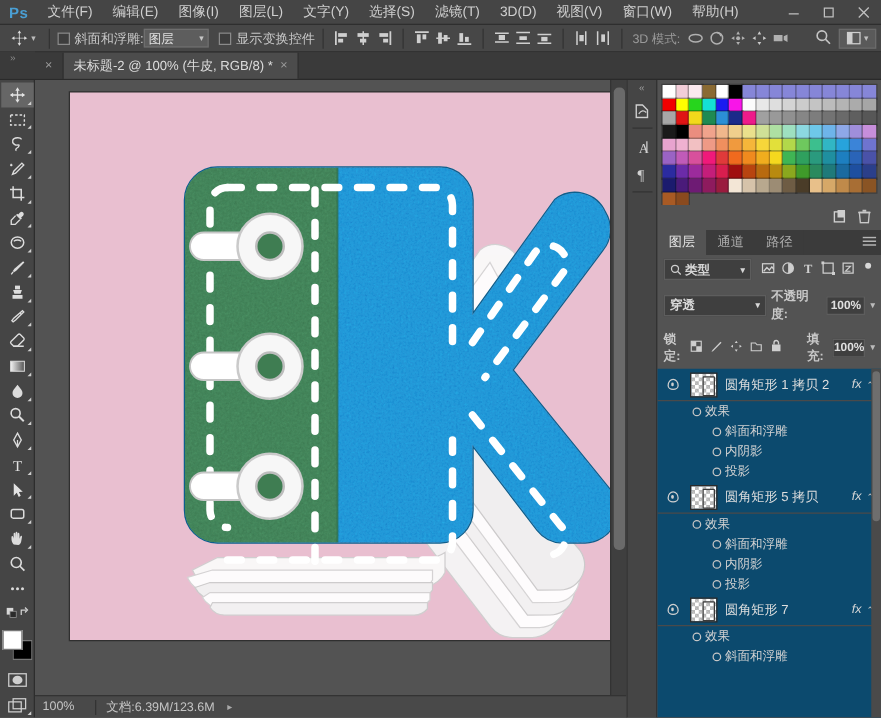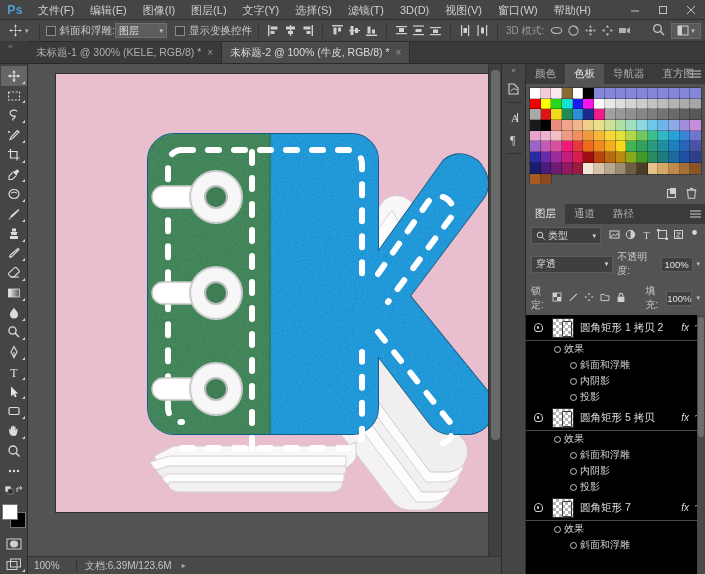--- a/index.html
+++ b/index.html
@@ -140,41 +140,41 @@
   .pmenu { position: absolute; right: 4px; top: 5px; color: #b5b5b5; }
 
   
   .swatchpanel { background: #535353; padding: 4px 4px 0 4px; flex: 0 0 auto; }
   .swgrid { display: grid; grid-template-columns: repeat(16, 1fr); gap: 0; }
   .swcell { width: 100%; aspect-ratio: 1 / 1; outline: .5px solid rgba(0,0,0,.25); }
   .swfooter { height: 20px; background: #535353; display: flex; align-items: center; justify-content: flex-end; gap: 8px; padding-right: 8px; }
 
   
   .layerspanel { flex: 1; background: #535353; display: flex; flex-direction: column; min-height: 0; }
-  .lp-row { display: flex; align-items: center; gap: 4px; padding: 3px 5px; }
+  .lp-row { display: flex; align-items: center; gap: 4px; padding: 3px 5px; font-weight: bold; }
   .lp-filter {
     background: #3f3f3f; border: 1px solid #5d5d5d; height: 17px; display: flex;
     align-items: center; gap: 3px; padding: 0 4px; width: 74px; font-size: 10px; color: #d5d5d5;
   }
   .lp-filter .car { margin-left: auto; font-size: 7px; }
   .lp-ficons { display: flex; align-items: center; gap: 5px; margin-left: 4px; color: #d0d0d0; }
   .lp-blend {
     background: #3f3f3f; border: 1px solid #5d5d5d; height: 17px; width: 88px;
     display: flex; align-items: center; padding: 0 4px; font-size: 10px; color: #d8d8d8;
   }
   .lp-blend .car { margin-left: auto; font-size: 7px; }
   .lbl { font-size: 10px; color: #c8c8c8; }
   .numfield {
     background: #3f3f3f; border: 1px solid #5d5d5d; height: 15px; width: 34px;
     font-size: 9.5px; color: #e0e0e0; display: flex; align-items: center; justify-content: center;
   }
   .spin { font-size: 7px; color: #bbb; }
   .lock-icons { display: flex; align-items: center; gap: 6px; color: #cfcfcf; }
 
-  .layerlist { flex: 1; overflow: hidden; position: relative; background: #000000; }
+  .layerlist { flex: 1; overflow: hidden; position: relative; background: #0c4a6e; }
   .layer-item { display: flex; align-items: center; height: 26px; padding-left: 4px; border-bottom: 1px solid #4a4a4a; }
   .eye { width: 16px; display: flex; align-items: center; justify-content: center; }
   .lthumb {
     width: 22px; height: 20px; margin-left: 6px; border: 1px solid #2b2b2b;
     background-image:
       linear-gradient(45deg, #b5b5b5 25%, transparent 25%, transparent 75%, #b5b5b5 75%),
       linear-gradient(45deg, #b5b5b5 25%, #fff 25%, #fff 75%, #b5b5b5 75%);
     background-size: 6px 6px; background-position: 0 0, 3px 3px;
     position: relative; flex: 0 0 22px;
   }
@@ -383,21 +383,20 @@
         <span style="font-size:7px;color:#c0c0c0">▾</span>
       </div>
     </div>
   </div>
 
   <div class="tabbar">
     <div class="tab-spacer">
         <span class="arrows">»</span>
       </div>
     <div class="doctab">
-      <span>未标题-1 @ 300% (KELE, RGB/8) *</span>
       <span class="x">×</span>
     </div>
     <div class="doctab active">
       <span>未标题-2 @ 100% (牛皮, RGB/8) *</span>
       <span class="x">×</span>
     </div>
   </div>
 
   <div class="bodyrow">
 
@@ -697,41 +696,20 @@
       <div class="dbtn">
         <svg width="13" height="13">
             <text x="3" y="11" font-family="Liberation Serif, serif" font-size="12" fill="#d2d2d2">¶</text>
           </svg>
       </div>
       <div class="dsep"></div>
     </div>
 
     <div class="rightdock">
 
-      <div class="panel-tabs">
-        <div class="ptab">
-            <span>颜色</span>
-          </div>
-        <div class="ptab active">
-            <span>色板</span>
-          </div>
-        <div class="ptab">
-            <span>导航器</span>
-          </div>
-        <div class="ptab">
-            <span>直方图</span>
-          </div>
-        <div class="pmenu">
-          <svg width="11" height="9">
-              <line x1="0" y1="1" x2="11" y2="1" stroke="#b5b5b5" stroke-width="1.2"></line>
-              <line x1="0" y1="4" x2="11" y2="4" stroke="#b5b5b5" stroke-width="1.2"></line>
-              <line x1="0" y1="7" x2="11" y2="7" stroke="#b5b5b5" stroke-width="1.2"></line>
-            </svg>
-        </div>
-      </div>
       <div class="swatchpanel">
         <div class="swgrid" id="swatch-grid">
             <div class="swcell" style="background: rgb(255, 255, 255);"></div>
             <div class="swcell" style="background: rgb(242, 205, 216);"></div>
             <div class="swcell" style="background: rgb(251, 233, 239);"></div>
             <div class="swcell" style="background: rgb(138, 106, 51);"></div>
             <div class="swcell" style="background: rgb(255, 255, 255);"></div>
             <div class="swcell" style="background: rgb(0, 0, 0);"></div>
             <div class="swcell" style="background: rgb(134, 134, 216);"></div>
             <div class="swcell" style="background: rgb(134, 134, 216);"></div>

